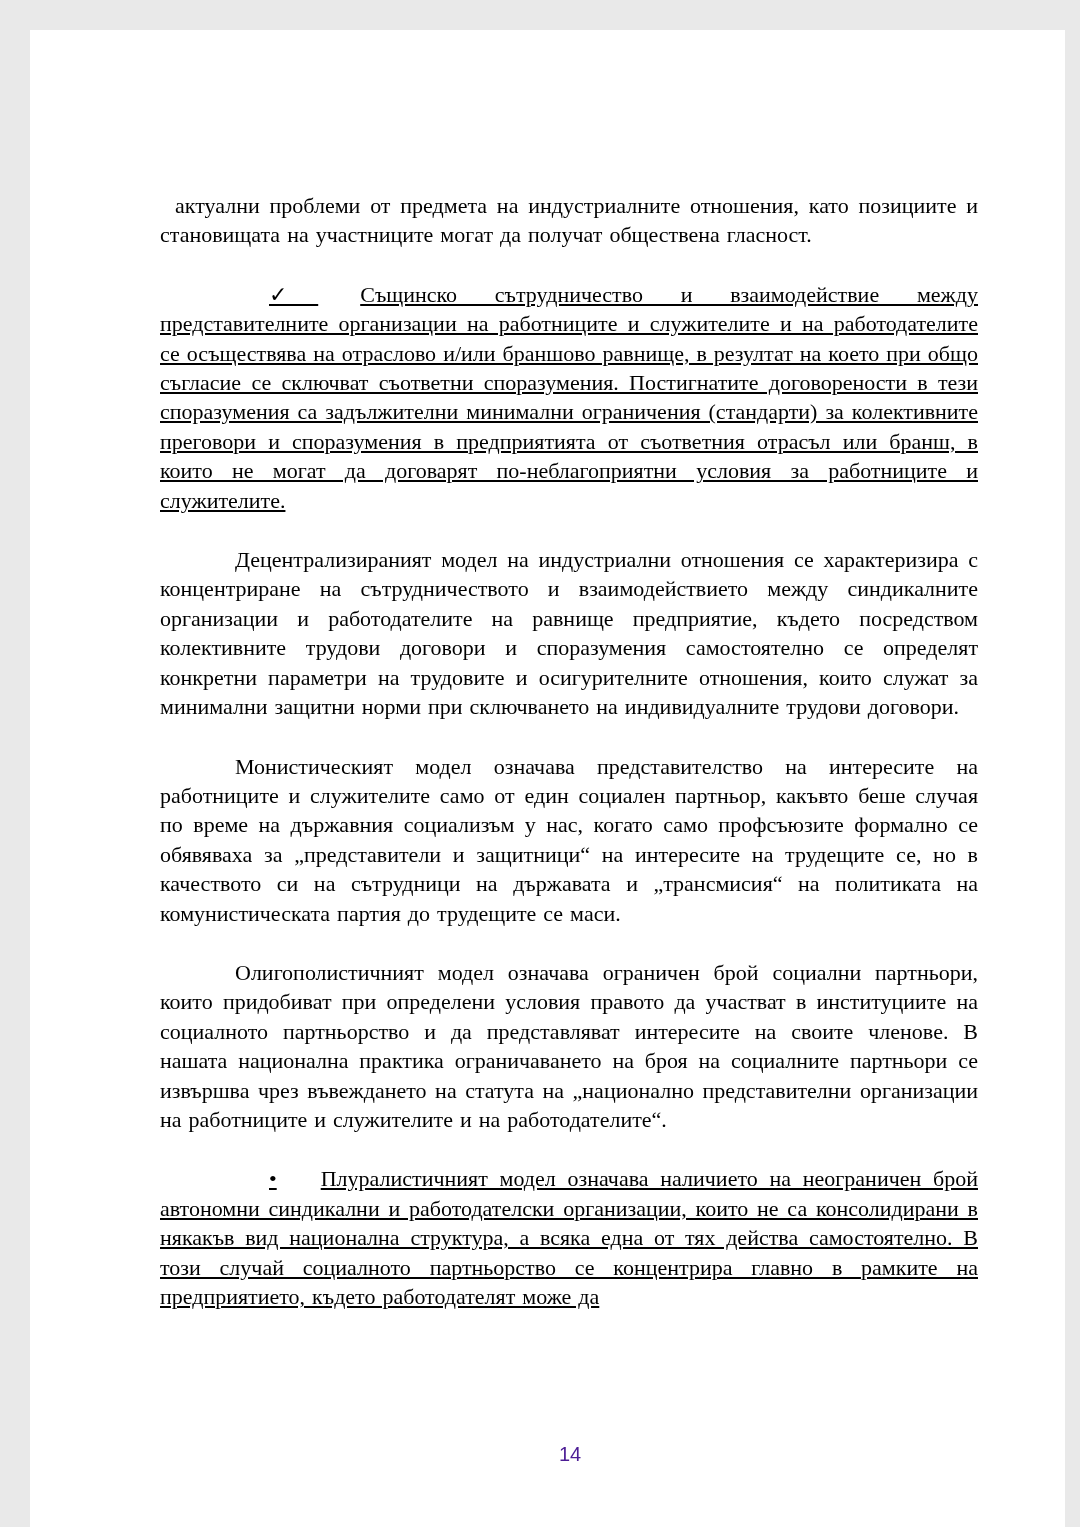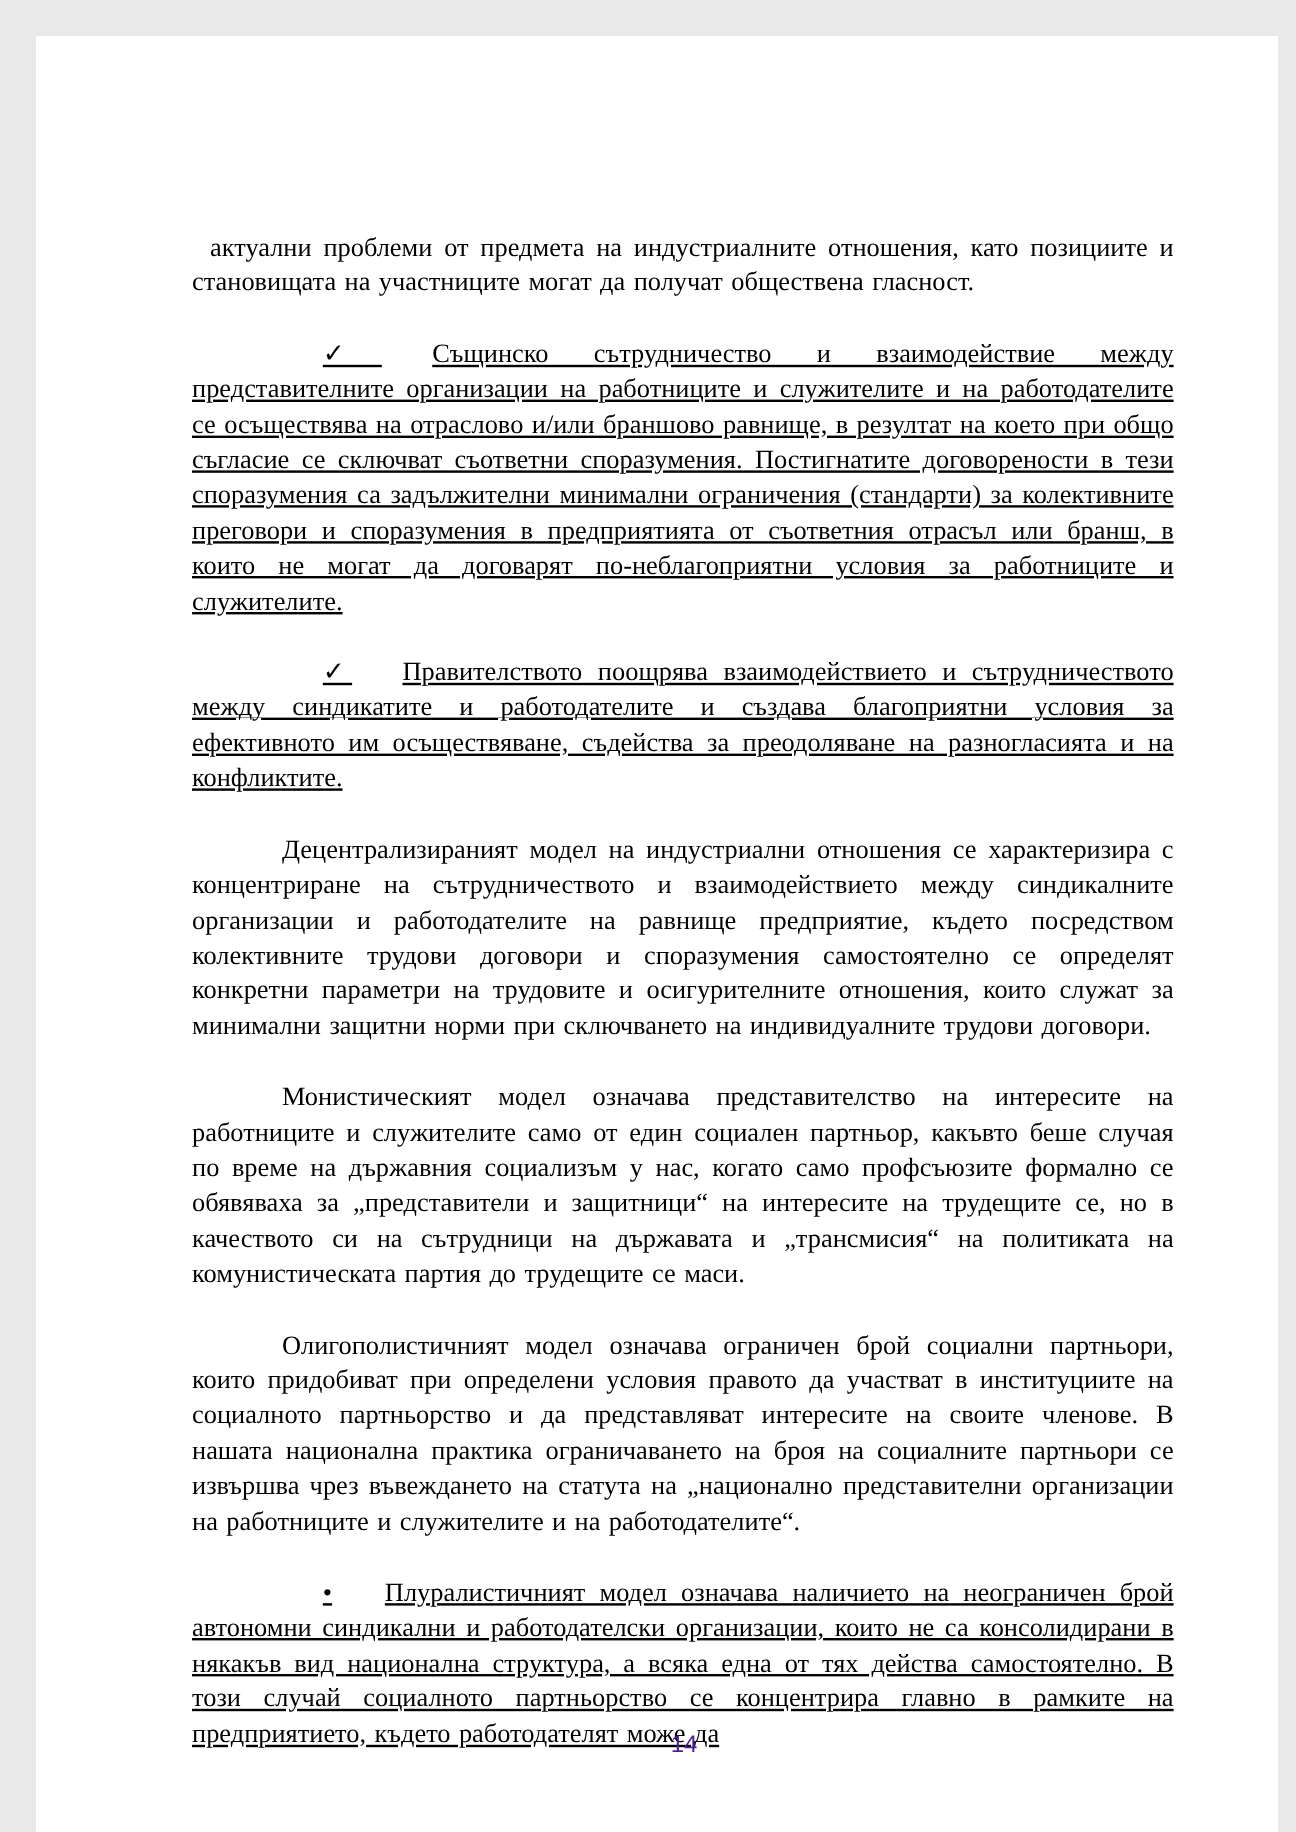--- a/index.html
+++ b/index.html
@@ -46,21 +46,20 @@
 </head>
 <body>
 
 <div class="page">
   <div class="doc">
 
     <p class="p-plain"><span>актуални проблеми от предмета на индустриалните отношения, като позициите и становищата на участниците могат да получат обществена гласност.</span></p>
 
     <p class="p-check"><span class="m-check">✓</span><span>Същинско сътрудничество и взаимодействие между представителните организации на работниците и служителите и на работодателите се осъществява на отраслово и/или браншово равнище, в резултат на което при общо съгласие се сключват съответни споразумения. Постигнатите договорености в тези споразумения са задължителни минимални ограничения (стандарти) за колективните преговори и споразумения в предприятията от съответния отрасъл или бранш, в които не могат да договарят по-неблагоприятни условия за работниците и служителите.</span></p>
 
-    <p class="p-check"><span class="m-check">✓</span><span>Правителството поощрява взаимодействието и сътрудничеството между синдикатите и работодателите и създава благоприятни условия за ефективното им осъществяване, съдейства за преодоляване на разногласията и на конфликтите.</span></p>
 
     <p class="p-indent"><span>Децентрализираният модел на индустриални отношения се характеризира с концентриране на сътрудничеството и взаимодействието между синдикалните организации и работодателите на равнище предприятие, където посредством колективните трудови договори и споразумения самостоятелно се определят конкретни параметри на трудовите и осигурителните отношения, които служат за минимални защитни норми при сключването на индивидуалните трудови договори.</span></p>
 
 
     <p class="p-indent"><span>Монистическият модел означава представителство на интересите на работниците и служителите само от един социален партньор, какъвто беше случая по време на държавния социализъм у нас, когато само профсъюзите формално се обявяваха за „представители и защитници“ на интересите на трудещите се, но в качеството си на сътрудници на държавата и „трансмисия“ на политиката на комунистическата партия до трудещите се маси.</span></p>
 
     <p class="p-indent"><span>Олигополистичният модел означава ограничен брой социални партньори, които придобиват при определени условия правото да участват в институциите на социалното партньорство и да представляват интересите на своите членове. В нашата национална практика ограничаването на броя на социалните партньори се извършва чрез въвеждането на статута на „национално представителни организации на работниците и служителите и на работодателите“.</span></p>
 
     <p class="p-bullet"><span class="m-bullet">•</span><span>Плуралистичният модел означава наличието на неограничен брой автономни синдикални и работодателски организации, които не са консолидирани в някакъв вид национална структура, а всяка една от тях действа самостоятелно. В този случай социалното партньорство се концентрира главно в рамките на предприятието, където работодателят може да</span></p>
 

